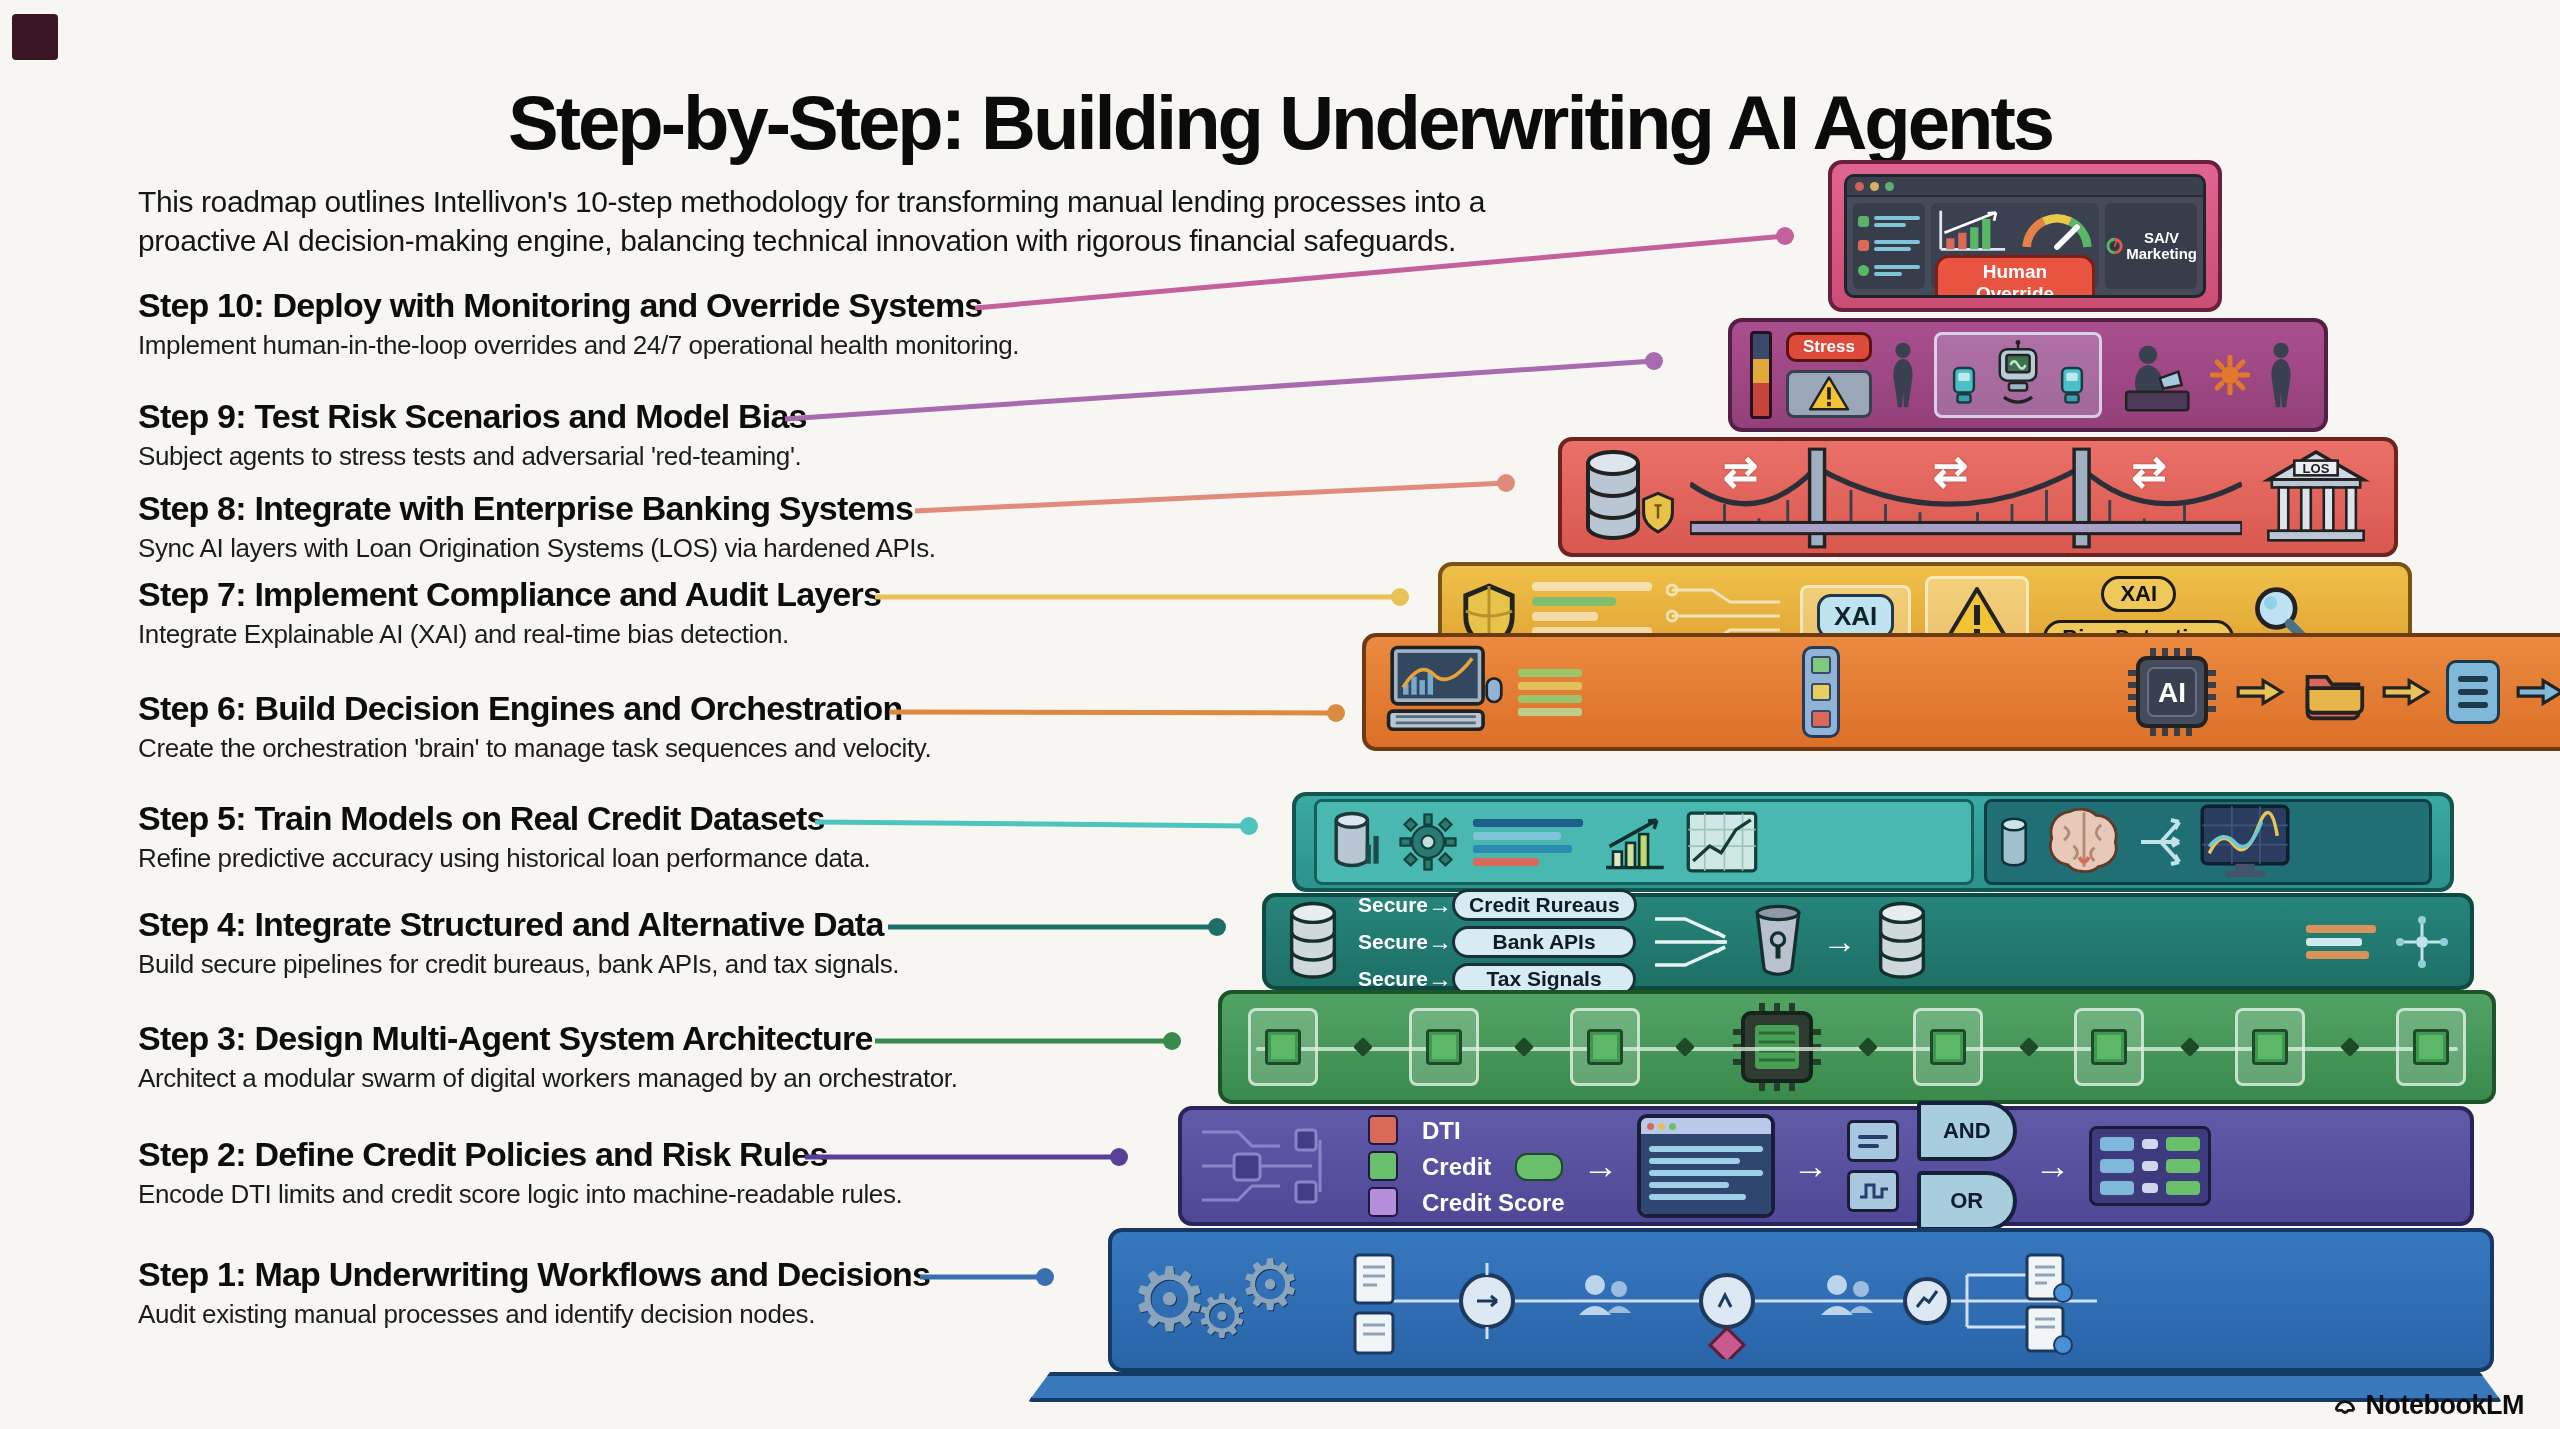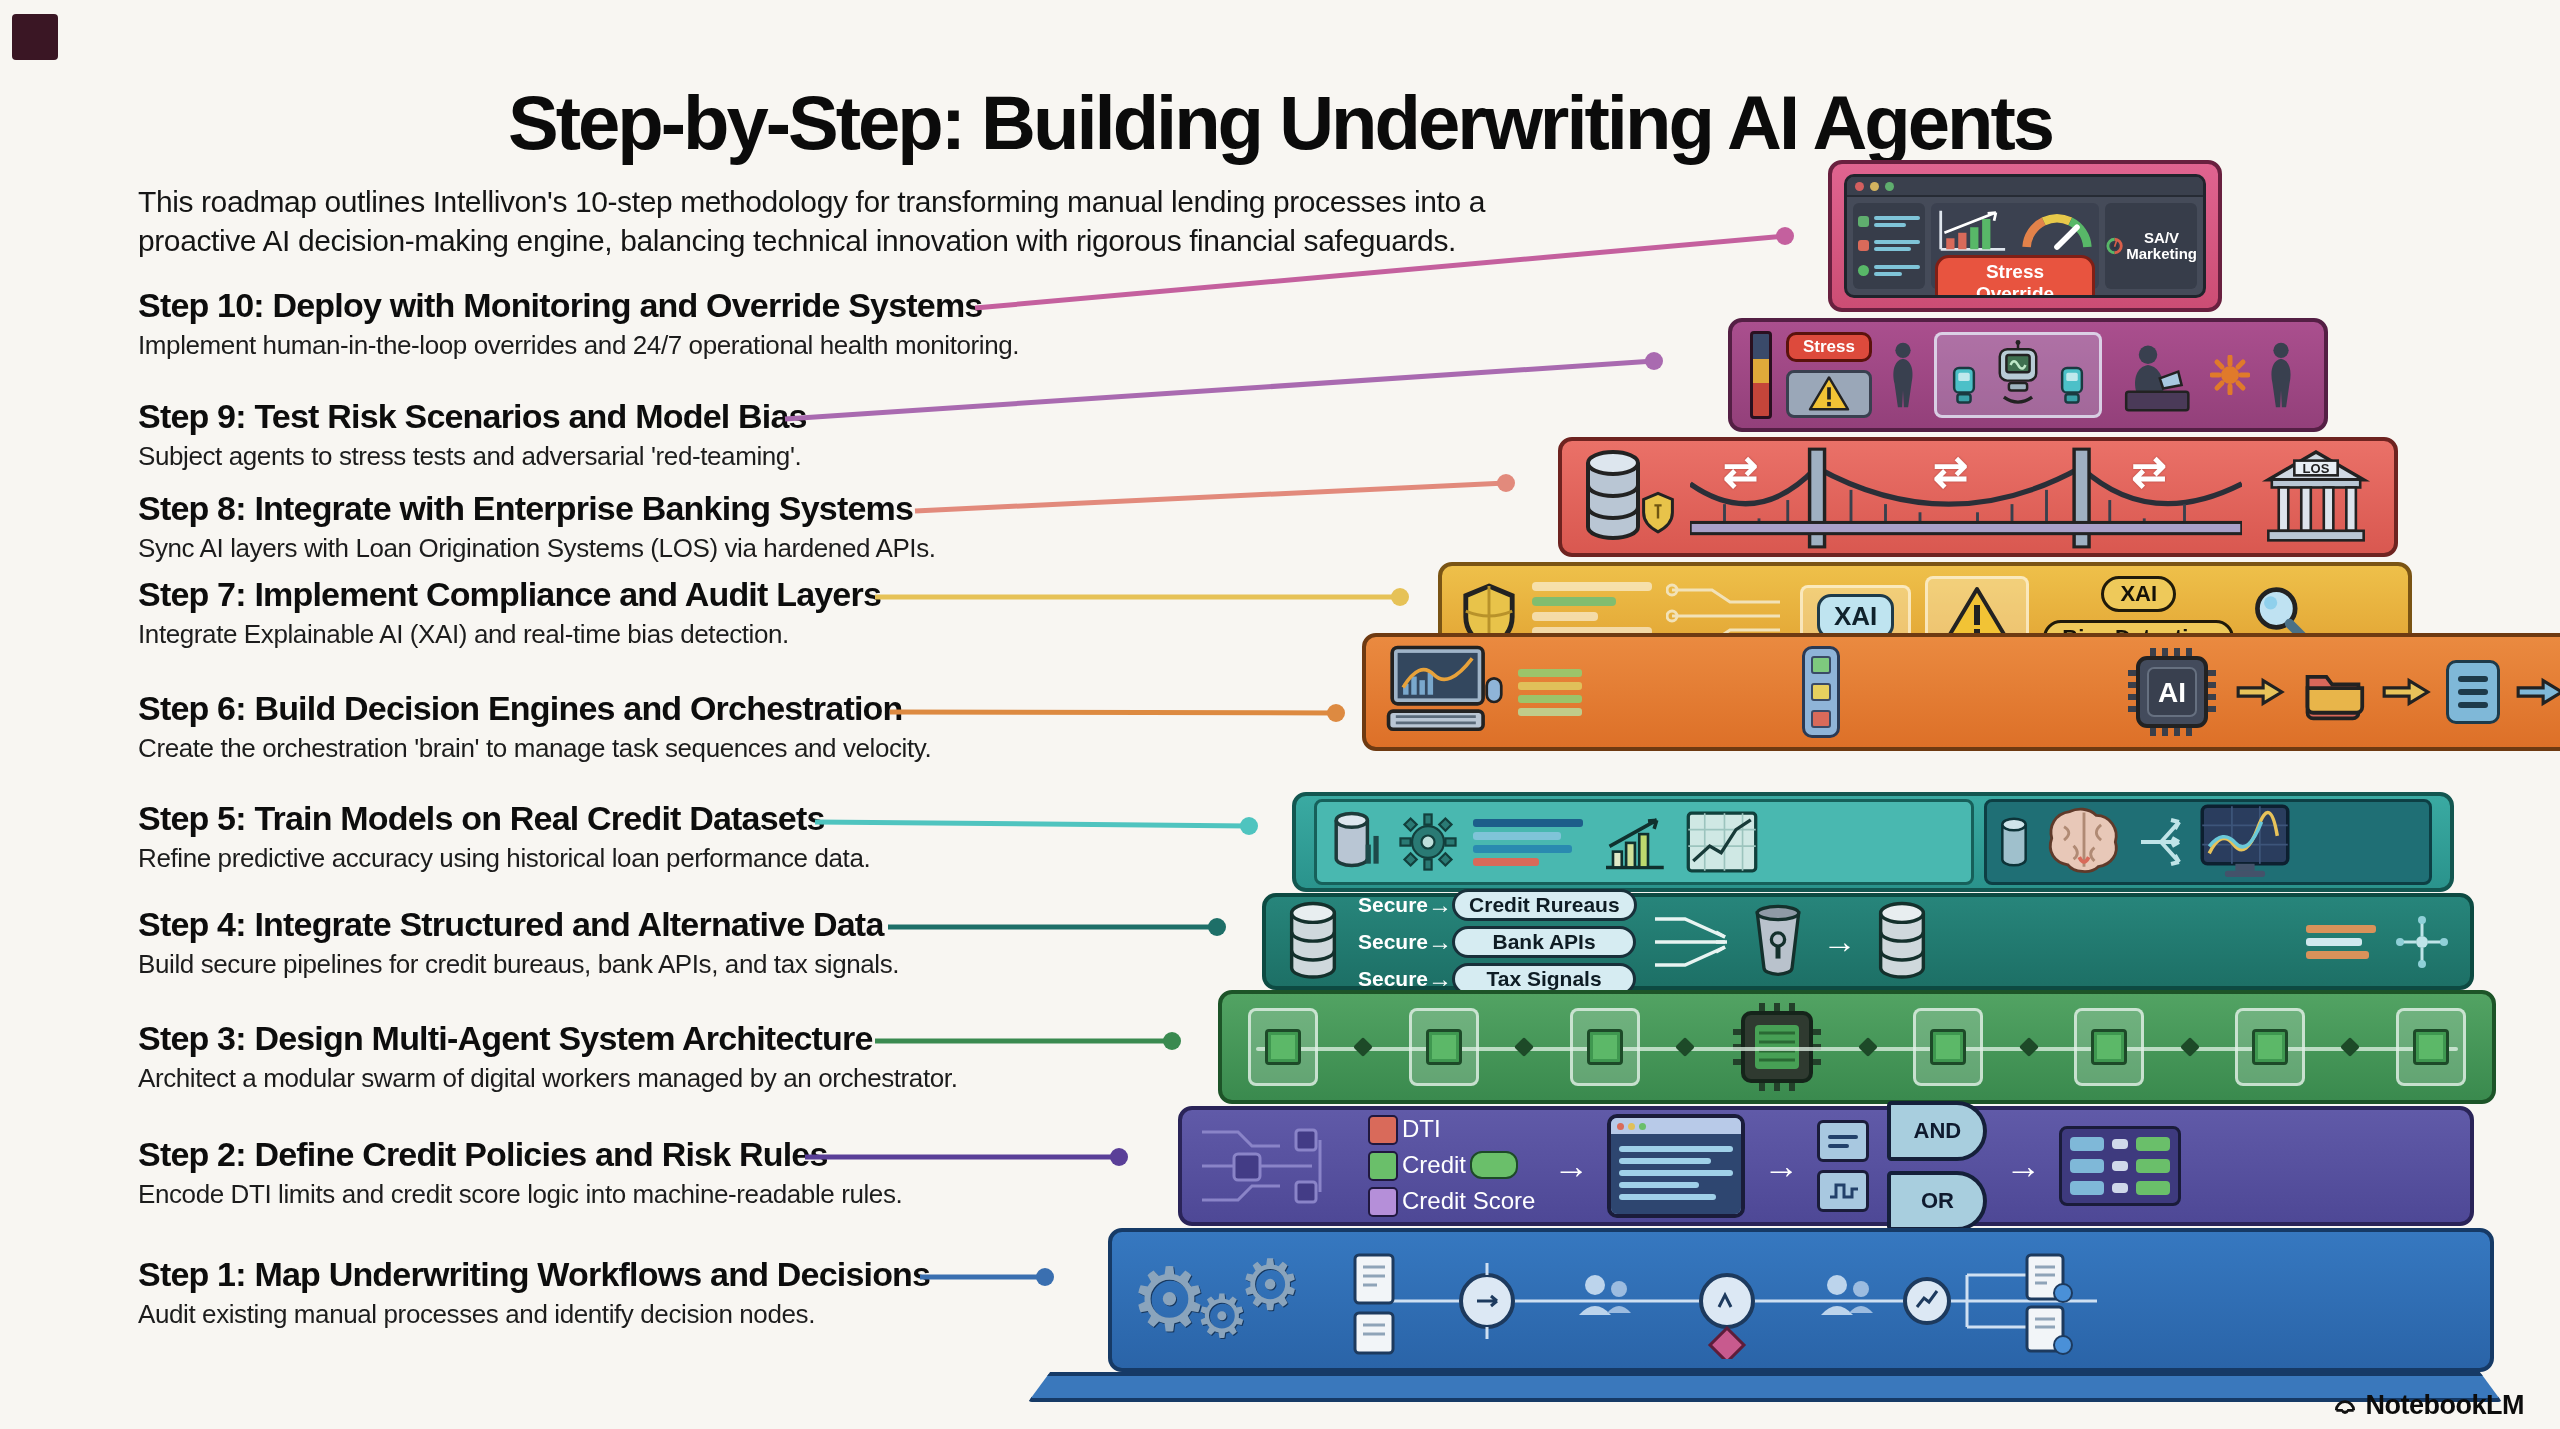--- a/index.html
+++ b/index.html
@@ -105,21 +105,21 @@
   
   .t3 .trow{position:relative;gap:10px;justify-content:space-between;padding:0 26px;}
   .trace3{position:absolute;left:34px;right:34px;top:50%;height:4px;background:rgba(225,242,230,.75);border-radius:2px;}
   .cube{position:relative;width:64px;height:72px;background:rgba(230,245,236,.22);border:3px solid rgba(225,240,230,.8);
         border-radius:8px;display:flex;align-items:center;justify-content:center;}
   .chip3{width:30px;height:30px;background:#5cb868;border:3px solid #1d4a28;border-radius:4px;
          box-shadow:inset 0 0 0 3px #3f9850;}
   .node3{width:14px;height:14px;background:#1d4a28;transform:rotate(45deg);border-radius:2px;position:relative;}
   
   .legend2{display:flex;flex-direction:column;gap:6px;}
-  .lrow{display:flex;align-items:flex-start;gap:4px;color:#fff;font-weight:normal;font-size:24px;}
+  .lrow{display:flex;align-items:flex-end;gap:24px;color:#fff;font-weight:bold;font-size:24px;}
   .lsq{width:26px;height:26px;border-radius:5px;border:2px solid #20183f;}
   .lq1{background:#d96a5a}.lq2{background:#6abf6a}.lq3{background:#b58fd9}
   .lpill{width:44px;height:24px;background:#6abf6a;border:2px solid #1d4a28;border-radius:12px;}
   .gatecol{display:flex;flex-direction:column;gap:10px;}
   .gate{width:92px;height:52px;background:#a8cede;border:4px solid #15203a;color:#0e1a2e;font-weight:bold;
         font-size:22px;display:flex;align-items:center;justify-content:center;
         border-radius:6px 40px 40px 6px;}
   .win2{width:130px;height:96px;background:#8fa8d8;border:4px solid #1a1c3a;border-radius:10px;overflow:hidden;}
   .win2 .wbar{height:16px;background:#b8cae8;display:flex;align-items:center;gap:4px;padding-left:6px;}
   .win2 .wbar i{width:7px;height:7px;border-radius:50%;display:block;}
@@ -260,21 +260,21 @@
               <rect x="51" y="13" width="9" height="33" fill="#58b868"></rect>
               <path d="M10 28 L66 6 M66 6 l-9 1 M66 6 l-2 9" stroke="#fff" stroke-width="3" fill="none"></path>
             </svg>
             <svg width="76" height="44" viewBox="0 0 80 44">
               <path d="M8 40 A32 32 0 0 1 26 13" stroke="#e2824a" stroke-width="9" fill="none"></path>
               <path d="M26 13 A32 32 0 0 1 54 13" stroke="#e8c94a" stroke-width="9" fill="none"></path>
               <path d="M54 13 A32 32 0 0 1 72 40" stroke="#58b868" stroke-width="9" fill="none"></path>
               <line x1="40" y1="40" x2="61" y2="19" stroke="#fff" stroke-width="6" stroke-linecap="round"></line>
             </svg>
           </div>
-          <button class="override-btn">Stress Override</button>
+          <button class="override-btn">Human Override</button>
 
         </div>
         <div class="mon-right">
           <svg width="52" height="52" viewBox="0 0 60 60">
             <circle cx="30" cy="30" r="21" fill="none" stroke="#58b868" stroke-width="9" stroke-dasharray="66 66" transform="rotate(90 30 30)"></circle>
             <circle cx="30" cy="30" r="21" fill="none" stroke="#d95f4a" stroke-width="9" stroke-dasharray="66 66" stroke-dashoffset="-66" transform="rotate(90 30 30)"></circle>
             <circle cx="30" cy="30" r="11" fill="#2f3542"></circle>
             <path d="M30 32 L36 14" stroke="#d95f4a" stroke-width="5"></path>
           </svg>
           <div class="sav">SA/V Marketing</div>

